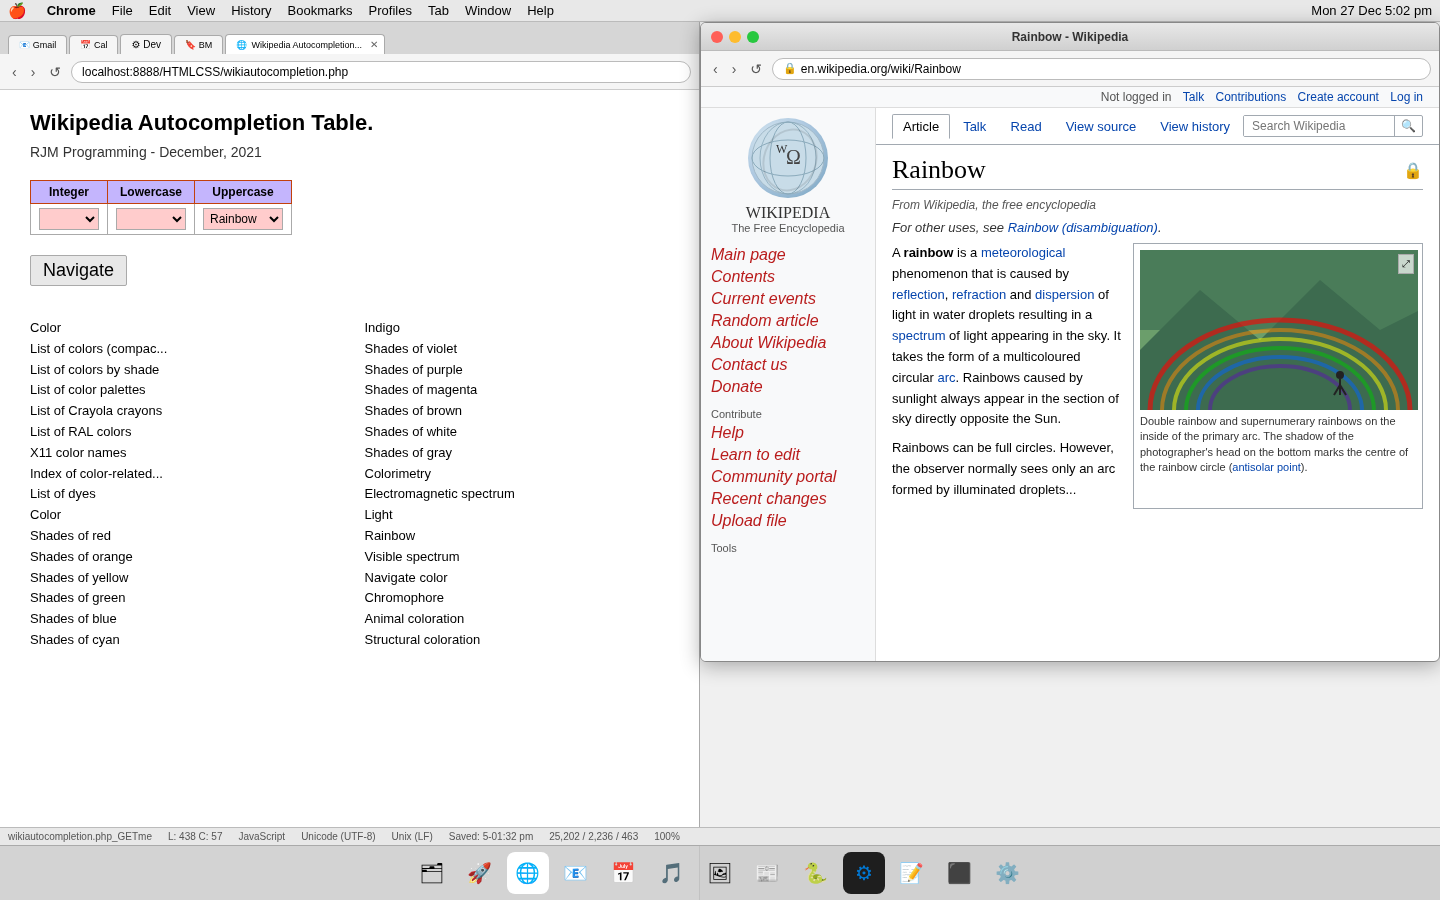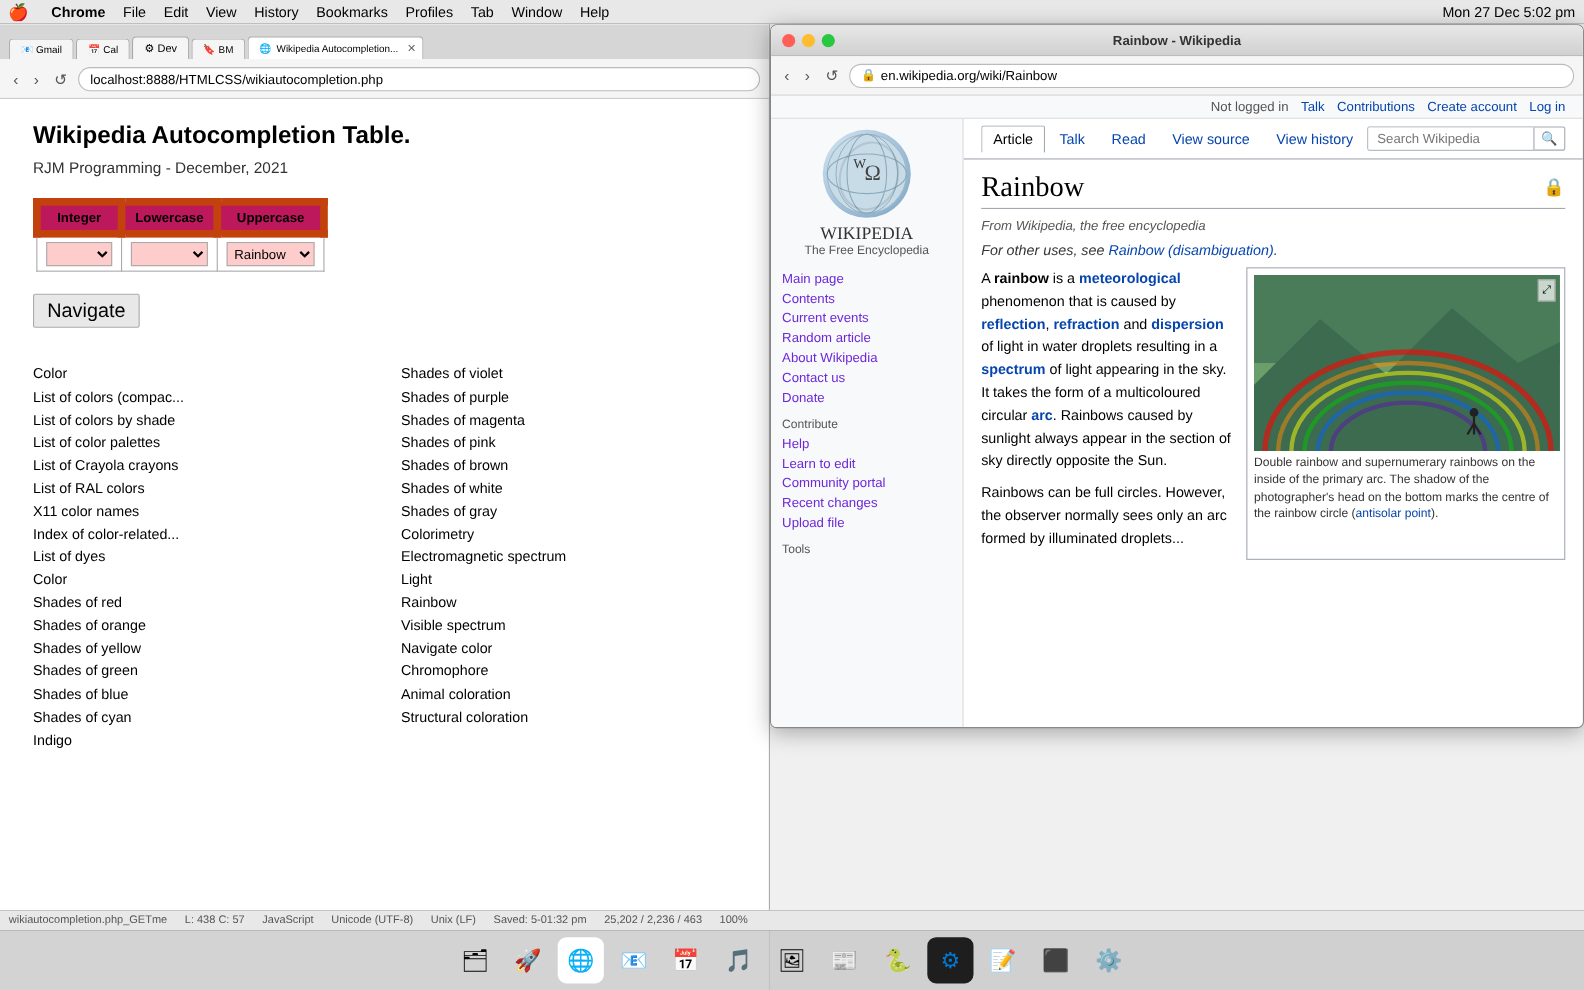--- a/index.html
+++ b/index.html
@@ -106,23 +106,23 @@
       color: #333;
       margin-bottom: 20px;
     }
 
     .autocomplete-table {
       border: 1px solid #aaa;
       border-collapse: collapse;
       margin-bottom: 20px;
     }
     .autocomplete-table th {
-      border: 7px solid #c2410c;
+      border: 1px solid #c2410c;
       padding: 4px 8px;
-      background: #be185d;
+      background: #c4b5fd;
       font-size: 12px;
     }
     .autocomplete-table td {
       border: 1px solid #aaa;
       padding: 4px 8px;
     }
     .autocomplete-table select {
       font-size: 12px;
       padding: 2px;
       background: #ffcccc;
@@ -248,26 +248,27 @@
       width: 50px; height: 60px;
       border: 2px solid rgba(0,0,0,0.1);
       border-radius: 50%;
       transform: rotate(20deg);
     }
     .wiki-wordmark { font-size: 16px; font-family: 'Linux Libertine', Georgia, serif; color: #333; font-weight: normal; }
     .wiki-tagline { font-size: 11px; color: #555; }
 
     .wiki-nav-section { margin-bottom: 10px; }
     .wiki-nav-item {
-      font-size: 12px;
-      color: #6d28d9;
+      font-size: 16px;
+      color: #b91c1c;
       cursor: pointer;
       padding: 2px 0;
       display: block;
       text-decoration: none;
+      font-style: italic;
     }
     .wiki-section-title { font-size: 11px; color: #555; margin: 6px 0 2px; font-weight: normal; }
 
     
     .wiki-main {
       flex: 1;
       overflow-y: auto;
       padding: 0;
     }
 
@@ -348,21 +349,21 @@
     .wiki-disambig a { color: #0645ad; cursor: pointer; }
 
     .wiki-article-body {
       display: flex;
       gap: 12px;
       font-size: 13px;
       line-height: 1.6;
     }
     .wiki-text { flex: 1; }
     .wiki-text p { margin-bottom: 8px; }
-    .wiki-text a { color: #0645ad; text-decoration: none; cursor: pointer; font-weight: bold; }
+    .wiki-text a { color: #0645ad; text-decoration: none; cursor: pointer; }
 
     .wiki-infobox {
       width: 290px;
       border: 1px solid #a2a9b1;
       padding: 6px;
       font-size: 11px;
       flex-shrink: 0;
     }
     .wiki-image-placeholder {
       width: 278px;
@@ -514,21 +515,20 @@
           <li>Shades of red</li>
           <li>Shades of orange</li>
           <li>Shades of yellow</li>
           <li>Shades of green</li>
           <li>Shades of blue</li>
           <li>Shades of cyan</li>
           <li>Indigo</li>
           <li>Shades of violet</li>
           <li>Shades of purple</li>
           <li>Shades of magenta</li>
-          <li>Shades of pink</li>
           <li>Shades of brown</li>
           <li>Shades of white</li>
           <li>Shades of gray</li>
           <li>Colorimetry</li>
           <li>Electromagnetic spectrum</li>
           <li>Light</li>
           <li>Rainbow</li>
           <li>Visible spectrum</li>
           <li>Navigate color</li>
           <li>Chromophore</li>

